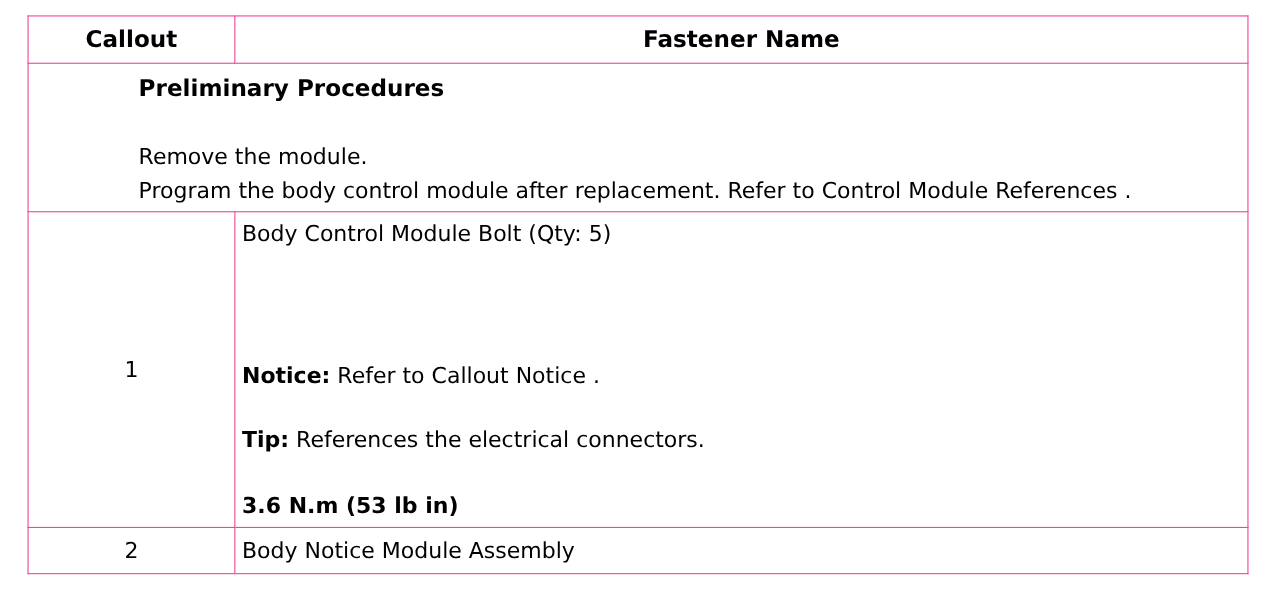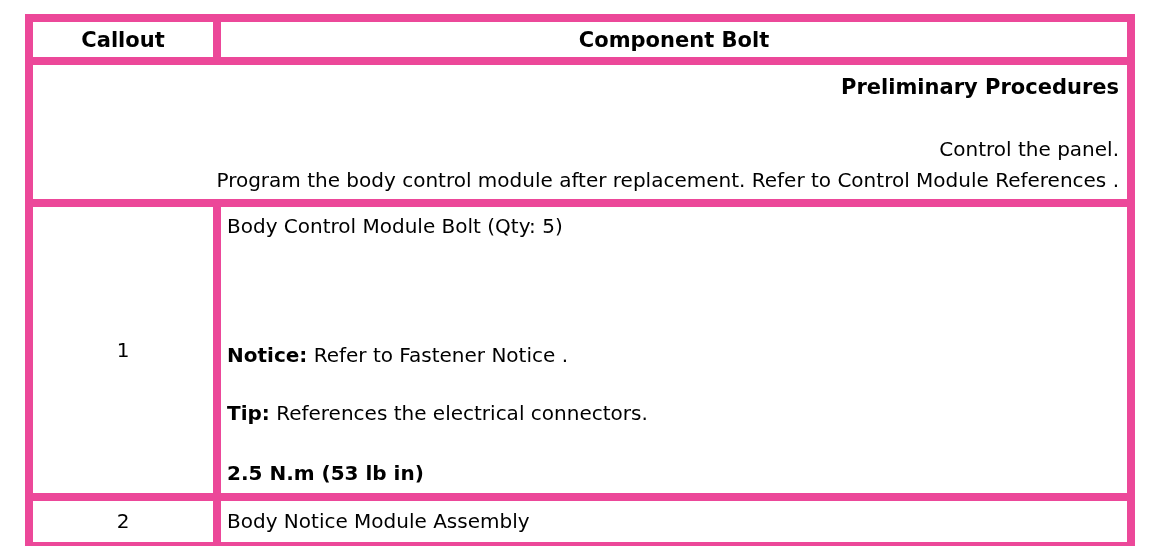--- a/index.html
+++ b/index.html
@@ -19,34 +19,34 @@
     position: absolute;
     left: 25px;
     top: 14px;
     width: 1110px;
     border-collapse: collapse;
     table-layout: fixed;
   }
   .parts-table col.col-callout { width: 188px; }
   .parts-table th,
   .parts-table td {
-    border: 8px solid #ec4899;
+    border: 1px solid #ec4899;
     padding: 0;
     vertical-align: top;
   }
   .parts-table th {
     height: 43px;
     padding: 2px 4px;
     text-align: center;
     vertical-align: middle;
     font-weight: bold;
     font-size: 21px;
     line-height: 24px;
   }
-  td.prelim-cell { padding: 7px 8px 3px 100px; text-align: right; }
+  td.prelim-cell { padding: 7px 8px 3px 100px; }
   .prelim-title { font-weight: bold; font-size: 21px; }
   .prelim-steps { margin-top: 31px; }
   td.callout-cell {
     text-align: center;
     vertical-align: middle;
   }
   td.component-cell { padding: 4px 10px 4px 6px; }
   .notice-line { margin-top: 98px; }
   .tip-line { margin-top: 27px; }
   .torque-line { margin-top: 29px; font-weight: bold; }
@@ -58,46 +58,46 @@
 <body>
 
 <table class="parts-table">
   <colgroup>
     <col class="col-callout">
     <col class="col-component">
   </colgroup>
   <tbody>
     <tr>
       <th>Callout</th>
-      <th>Component Bolt</th>
+      <th>Fastener Name</th>
     </tr>
 
     <tr>
       <td class="prelim-cell" colspan="2">
         <div class="prelim-title">Preliminary Procedures</div>
         <div class="prelim-steps">
-          <div>Control the panel.</div>
+          <div>Remove the module.</div>
           <div>Program the body control module after replacement. Refer to Control Module References .</div>
         </div>
       </td>
     </tr>
 
     <tr>
       <td class="callout-cell">1</td>
       <td class="component-cell">
         <div>Body Control Module Bolt (Qty: 5)</div>
         <div class="notice-line">
           <span class="bold-label">Notice:</span>
-          <span>Refer to Fastener Notice .</span>
+          <span>Refer to Callout Notice .</span>
         </div>
         <div class="tip-line">
           <span class="bold-label">Tip:</span>
           <span>References the electrical connectors.</span>
         </div>
-        <div class="torque-line">2.5 N.m (53 lb in)</div>
+        <div class="torque-line">3.6 N.m (53 lb in)</div>
       </td>
     </tr>
 
     <tr class="assembly-row">
       <td class="callout-cell">2</td>
       <td class="component-cell">
         <div>Body Notice Module Assembly</div>
       </td>
     </tr>
   </tbody>

